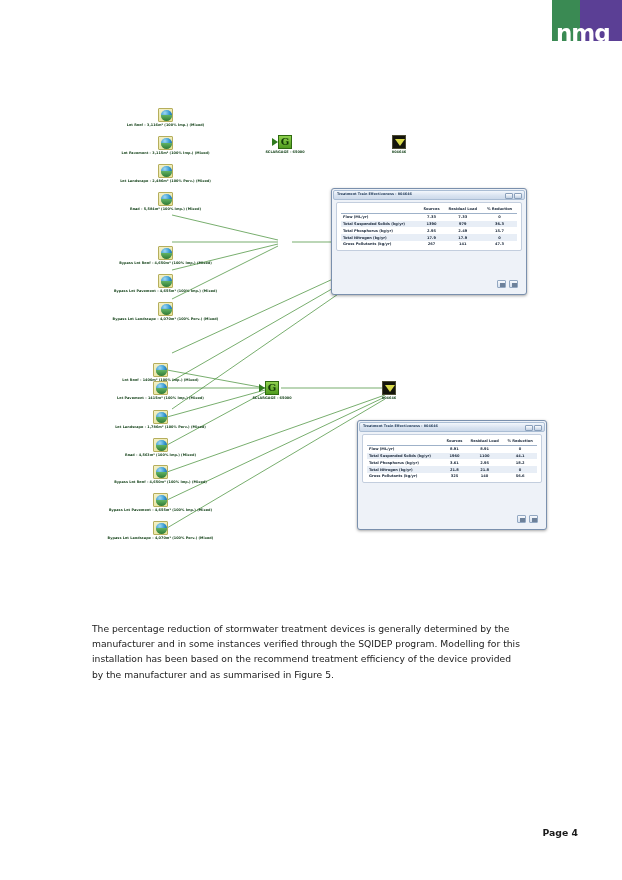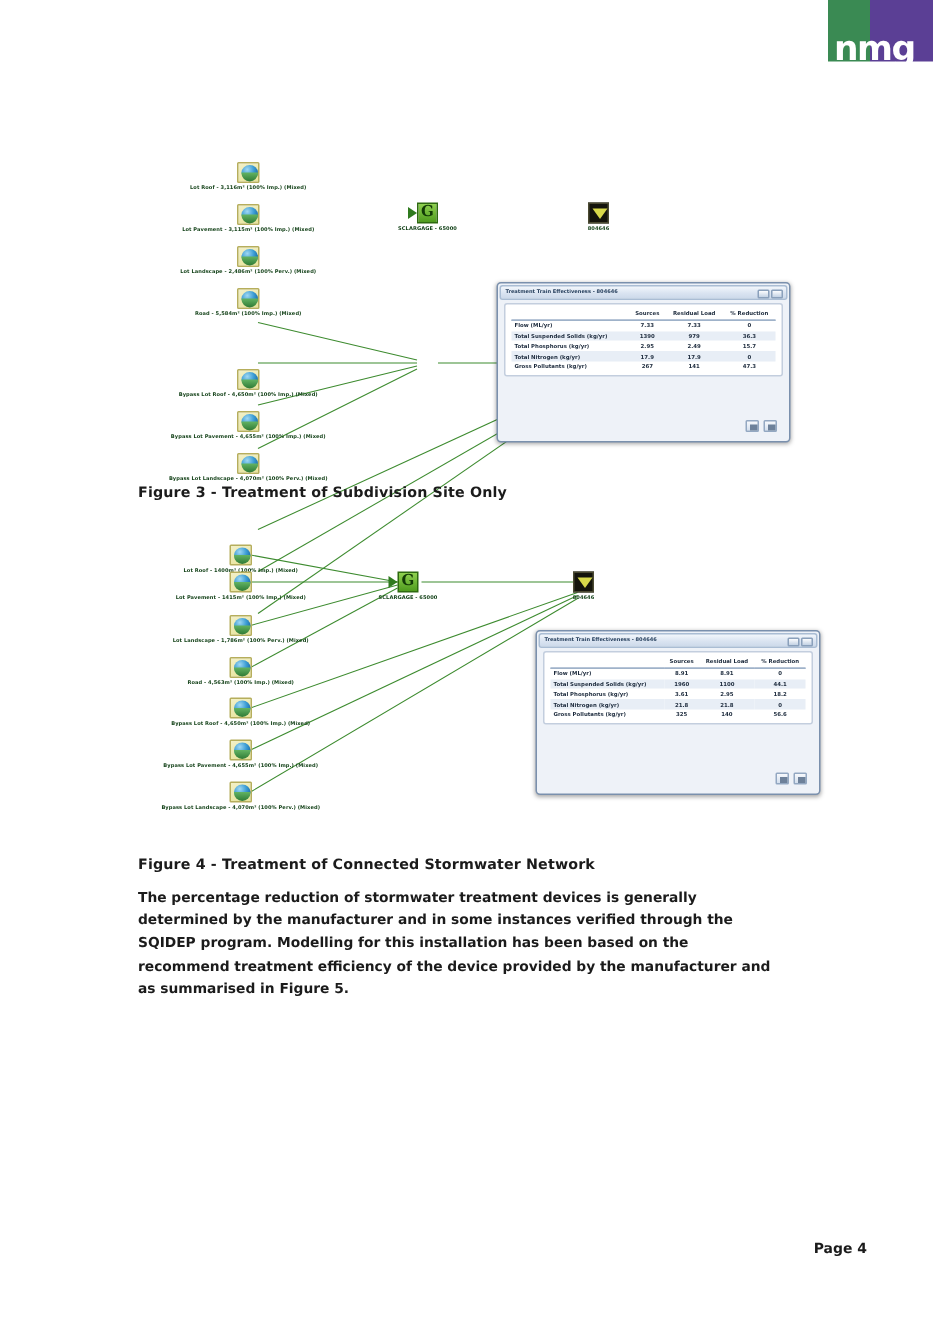--- a/index.html
+++ b/index.html
@@ -243,21 +243,20 @@
           </tbody>
         </table>
       </div>
       <div class="win-foot">
         <i></i>
         <i></i>
       </div>
     </div>
   </div>
 
-  <div class="caption" style="top:323px;">Figure 3 - Treatment of Subdivision Site Only</div>
 
   <div class="fig" id="fig4" style="top:355px; left:0; width:622px; height:195px;">
     <svg class="links" width="622" height="195">
       <g stroke="#3d8b2f" stroke-width="0.7" fill="none">
         <line x1="167" y1="15" x2="265" y2="33"></line>
         <line x1="167" y1="33" x2="265" y2="33"></line>
         <line x1="167" y1="62" x2="265" y2="35"></line>
         <line x1="167" y1="90" x2="265" y2="37"></line>
         <line x1="167" y1="117" x2="385" y2="40"></line>
         <line x1="167" y1="145" x2="385" y2="42"></line>
@@ -341,19 +340,18 @@
           </tbody>
         </table>
       </div>
       <div class="win-foot">
         <i></i>
         <i></i>
       </div>
     </div>
   </div>
 
-  <div class="caption" style="top:571px;">Figure 4 - Treatment of Connected Stormwater Network</div>
-
-  <div class="body-text" style="top:591px;font-weight:bold;">The percentage reduction of stormwater treatment devices is generally determined by the manufacturer and in some instances verified through the SQIDEP program. Modelling for this installation has been based on the recommend treatment efficiency of the device provided by the manufacturer and as summarised in Figure 5.</div>
+
+  <div class="body-text" style="top:621px;">The percentage reduction of stormwater treatment devices is generally determined by the manufacturer and in some instances verified through the SQIDEP program. Modelling for this installation has been based on the recommend treatment efficiency of the device provided by the manufacturer and as summarised in Figure 5.</div>
 
   <div class="footer">Page 4</div>
 
 </div>
 
 </body></html>

